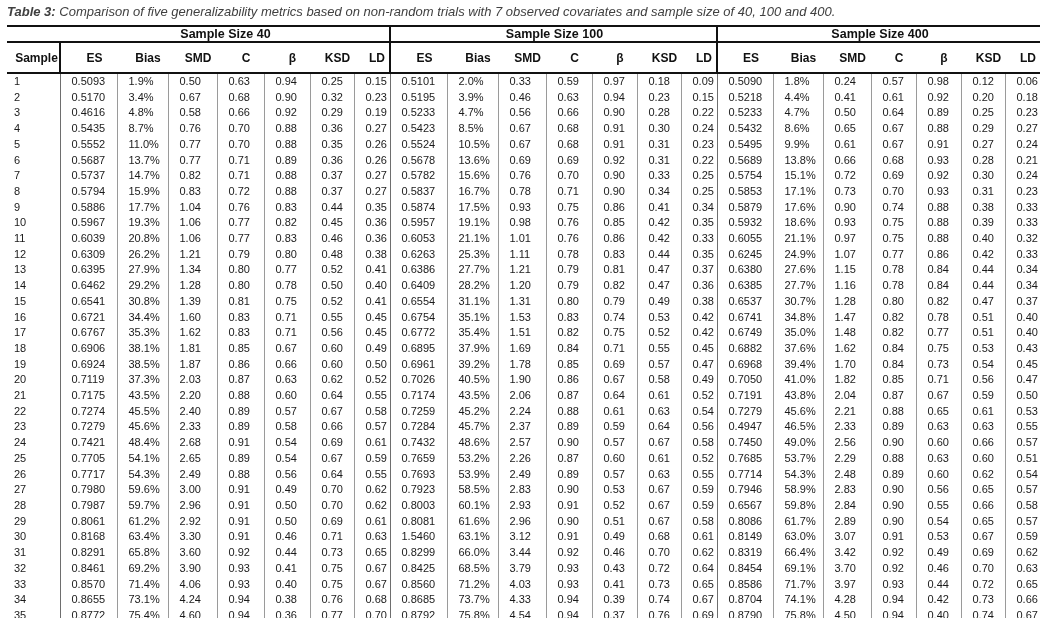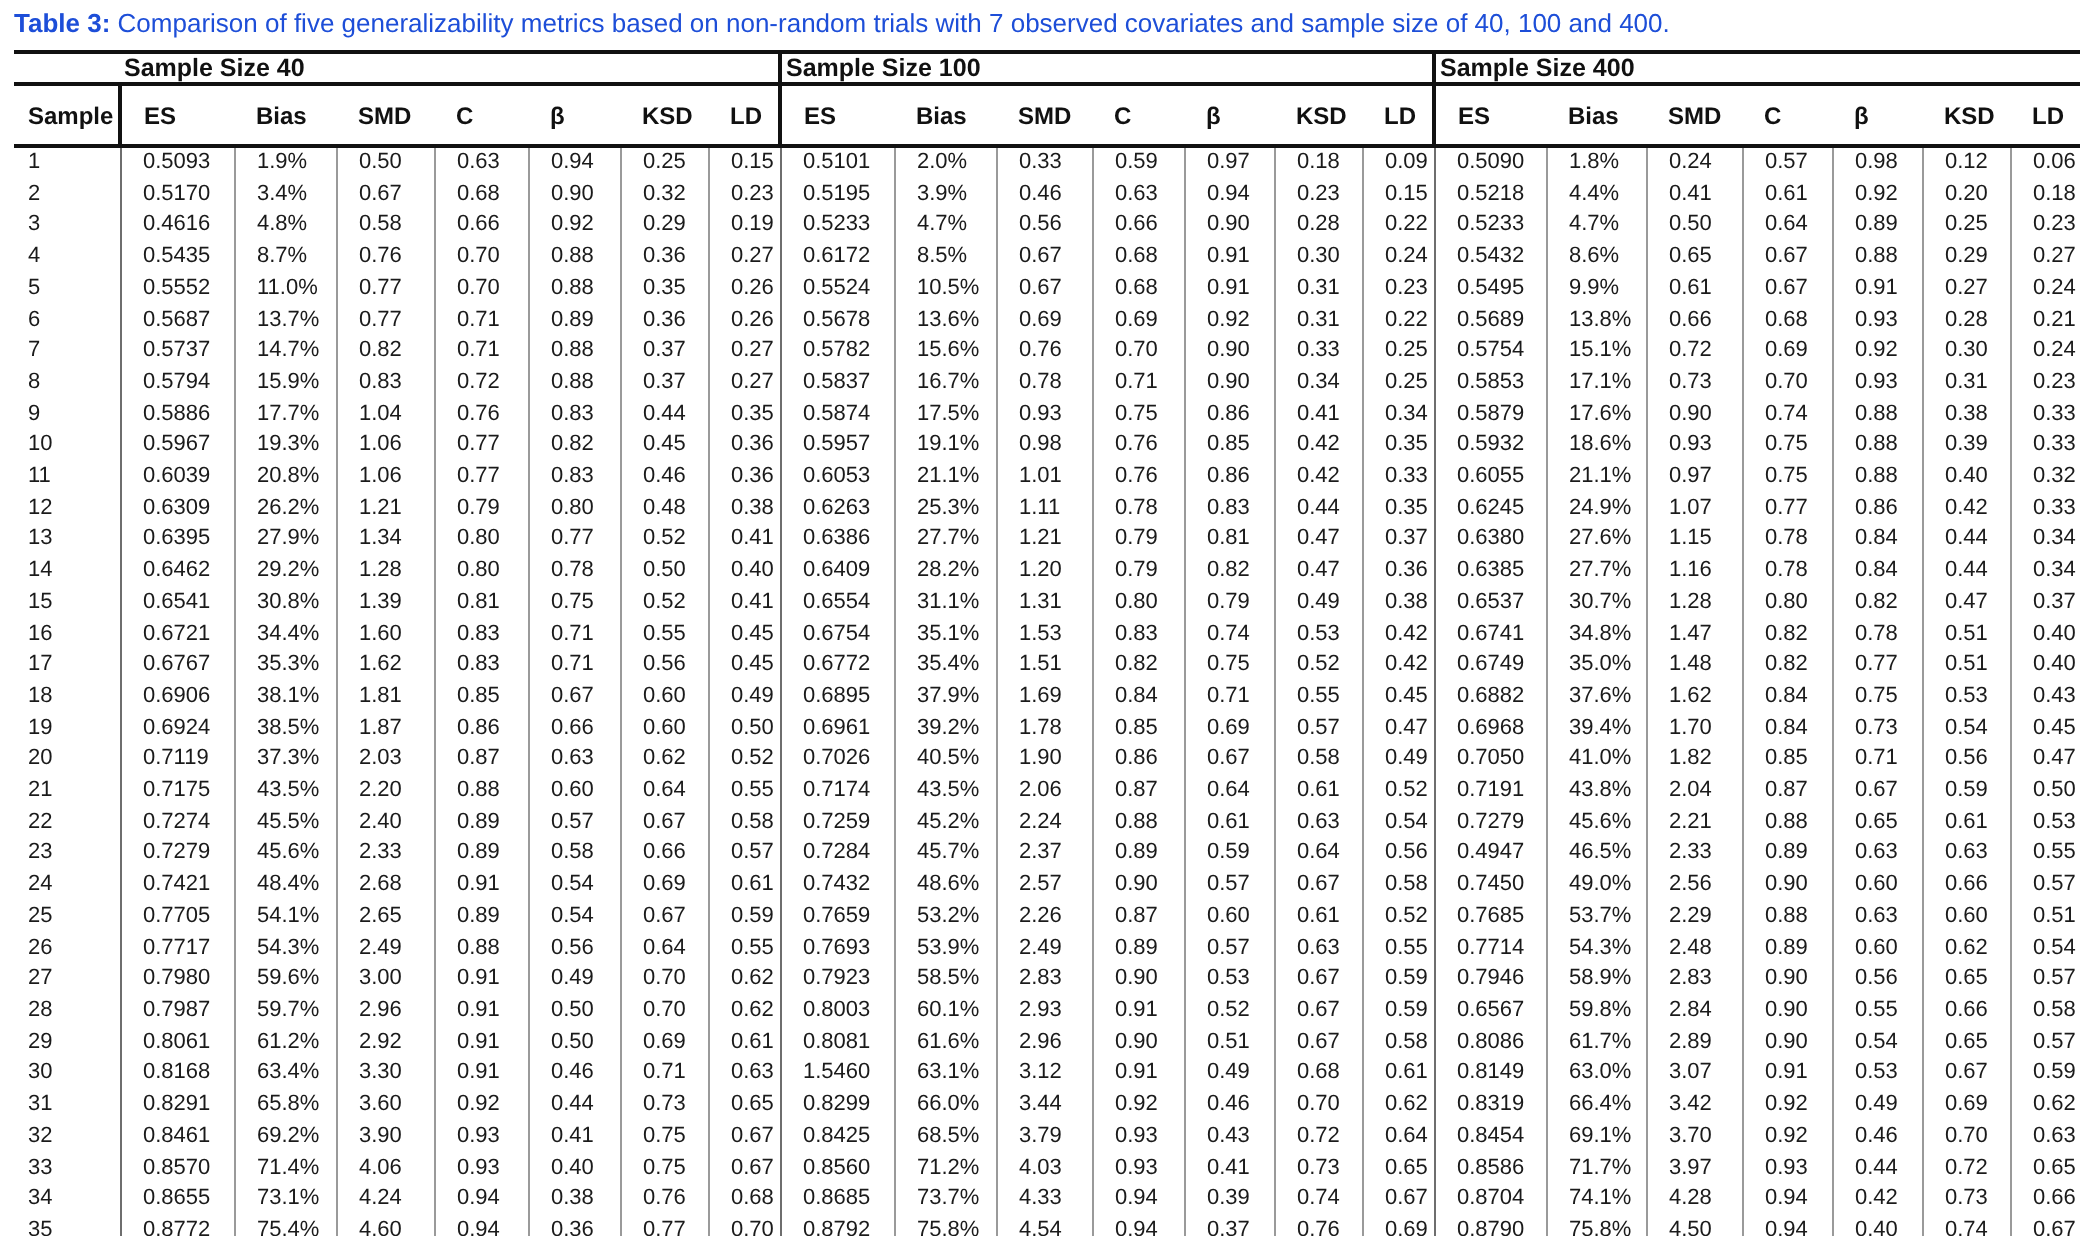--- a/index.html
+++ b/index.html
@@ -2,27 +2,27 @@
 <html><head>
 <meta charset="utf-8">
 <style>
   * { box-sizing: border-box; }
   html, body { margin: 0; padding: 0; background: #ffffff; }
   .page {
     width: 1046px; height: 618px; background: #ffffff;
     font-family: "Liberation Sans", sans-serif; color: #111111;
     overflow: hidden; position: relative;
   }
-  .caption { padding: 4px 8px 0 7px; font-size: 13px; color: #1d4ed8; }
+  .caption { padding: 4px 8px 0 7px; font-size: 13px; color: #404040; font-style: italic; }
   .caption-label { font-weight: bold; }
   table.metrics {
     border-collapse: collapse; table-layout: fixed;
     margin: 6px 0 0 7px; border-top: 2px solid #111;
   }
-  thead th { font-weight: bold; text-align: left; white-space: nowrap; overflow: hidden; }
+  thead th { font-weight: bold; text-align: center; white-space: nowrap; overflow: hidden; }
   .group-row th {
     font-size: 12.5px; height: 16px; padding: 0 0 0 2px;
     border-bottom: 2px solid #111;
   }
   .group-row th.spacer { padding: 0; }
   .group-row th.gsep { border-left: 2px solid #111; }
   .header-row th {
     font-size: 12px; height: 31px; padding: 0 0 0 11px;
     border-bottom: 2px solid #111;
   }
@@ -177,21 +177,21 @@
         </tr>
         <tr>
           <td class="col-sample">4</td>
           <td class="sec-start">0.5435</td>
           <td>8.7%</td>
           <td>0.76</td>
           <td>0.70</td>
           <td>0.88</td>
           <td>0.36</td>
           <td>0.27</td>
-          <td class="sec-start">0.6172</td>
+          <td class="sec-start">0.5423</td>
           <td>8.5%</td>
           <td>0.67</td>
           <td>0.68</td>
           <td>0.91</td>
           <td>0.30</td>
           <td>0.24</td>
           <td class="sec-start">0.5432</td>
           <td>8.6%</td>
           <td>0.65</td>
           <td>0.67</td>

